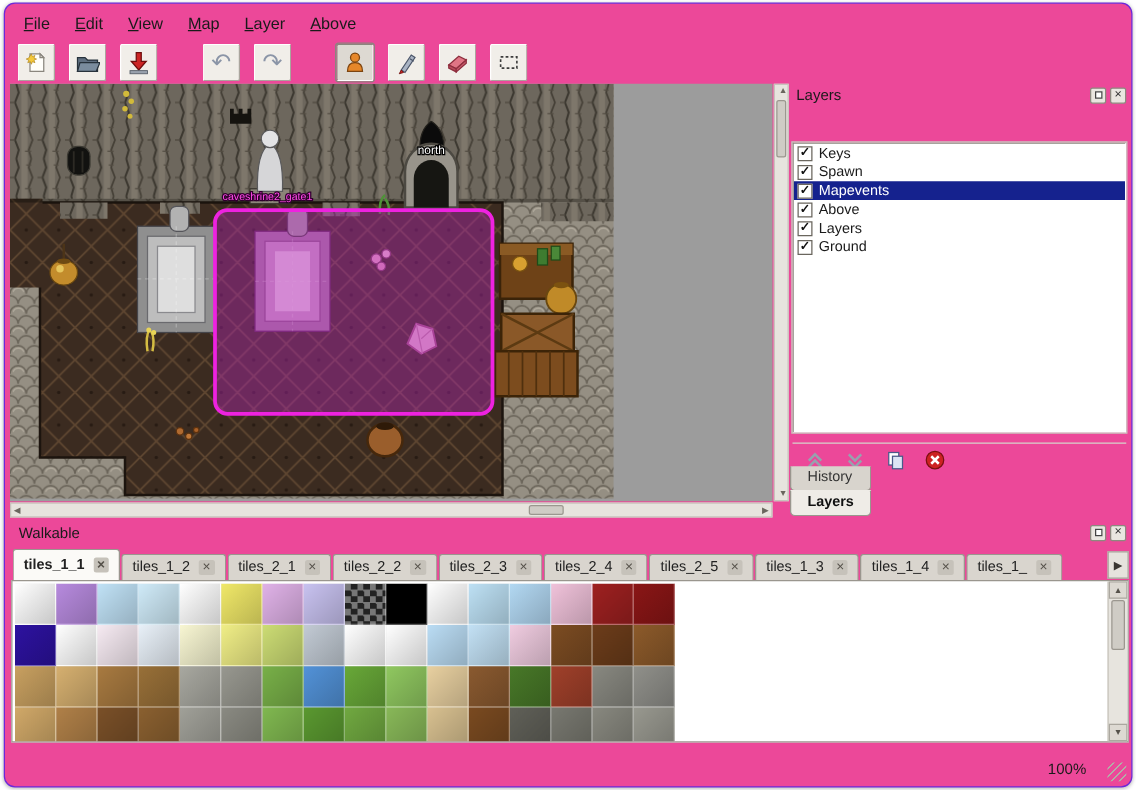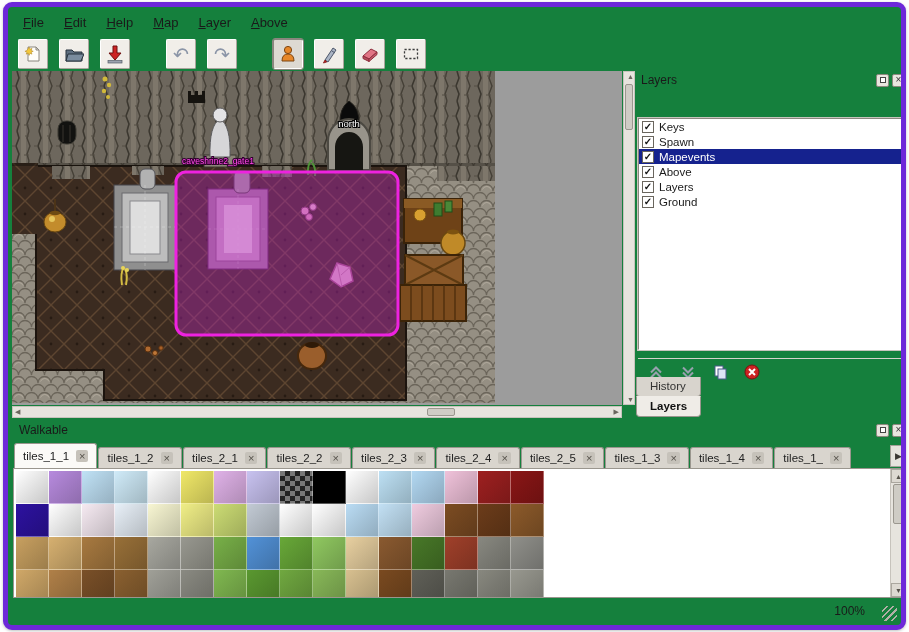--- a/index.html
+++ b/index.html
@@ -1,19 +1,19 @@
 <!DOCTYPE html>
 <html><head>
 <meta charset="utf-8">
 <style>
   * { box-sizing: border-box; margin: 0; padding: 0; }
   html,body { width:909px; height:632px; overflow:hidden; background:#fff;
     font-family:"Liberation Sans", sans-serif; color:#1a1a1a; }
   .window { position:absolute; left:3px; top:2px; width:903px; height:628px;
-    border:5px solid #6d28d9; border-radius:9px; background:#15803d; overflow:hidden;
+    border:1px solid #6d28d9; border-radius:9px; background:#ec4899; overflow:hidden;
     box-shadow:0 1px 3px rgba(0,0,0,.25); }
 
   
   .menubar { position:absolute; left:6px; top:4px; height:22px; display:flex; gap:2px; align-items:center; }
   .menu-item { display:inline-block; padding:3px 9px; font-size:13px; cursor:default; }
   .menu-item::first-letter { text-decoration: underline; }
 
   
   .toolbar { position:absolute; left:10px; top:30px; height:34px; display:flex; align-items:center; gap:11px; }
   .tbtn { width:30px; height:30px; display:flex; align-items:center; justify-content:center;
@@ -62,21 +62,21 @@
 
   .dock-tabs { position:absolute; left:0px; bottom:0px; display:flex;flex-direction:column; }
   .dock-tab { padding:3px 13px 4px; font-size:11.5px; background:#d8d4cd; border:1px solid #9a968e; border-top:none; border-radius:0 0 4px 4px; margin-right:2px; color:#333; }
   .dock-tab.active { background:#efece7; font-weight:bold; color:#111; border-top:1px solid #efece7; margin-top:-1px; }
 
   
   .tilesets-panel { position:absolute; left:4px; top:414px; width:896px; height:184px; }
   .ts-title { position:absolute; left:0; top:0; right:0; height:18px; display:flex; align-items:center; justify-content:space-between; padding:0 3px 0 7px; font-size:12px; }
   .ts-tabs { position:absolute; left:2px; top:22px; right:20px; height:25px; display:flex; align-items:flex-end; overflow:hidden; }
   .ts-tab { height:21px; padding:0 8px; background:#d9d5ce; border:1px solid #9a968e; border-bottom:none; border-radius:3px 3px 0 0; font-size:11.5px; display:flex; align-items:center; gap:7px; margin-right:1px; white-space:nowrap; color:#222; }
-  .ts-tab.active { height:25px; background:#fbfaf7; }
+  .ts-tab.active { height:25px; background:#fbfaf7;font-weight:bold; }
   .tab-close { font-size:11px; color:#55514a; background:#c6c2ba; border-radius:2px; padding:0 3px; line-height:12px; }
   .ts-scrollright { position:absolute; right:1px; top:24px; width:17px; height:22px; background:#e6e3dd; border:1px solid #a5a199; display:flex; align-items:center; justify-content:center; font-size:9px; color:#3a3732; }
   .ts-viewport { position:absolute; left:1px; top:47px; right:1px; height:130px; background:#fff; border:1px solid #9a968e; overflow:hidden; }
   .tiles-grid { position:absolute; left:2px; top:2px; display:grid; grid-template-columns:repeat(16,33px); grid-auto-rows:33px; }
   .tile { width:33px; height:33px; border-right:1px solid rgba(255,255,255,.35); border-bottom:1px solid rgba(255,255,255,.35); }
   .ts-vscroll { position:absolute; right:0; top:0; bottom:0; width:16px; background:#e7e4de; border-left:1px solid #c7c3bc; }
   .ts-vscroll .thumb { left:2px; right:2px; width:auto; top:15px; height:40px; }
   .vs-arrow { position:absolute; left:0; right:0; height:14px; background:#ddd9d2; border:1px solid #aba79f; text-align:center; font-size:7px; color:#55514a; line-height:13px; }
 
   
@@ -86,21 +86,21 @@
     background:repeating-linear-gradient(135deg, transparent 0 3px, #b3afa7 3px 4.5px); }
 </style>
 </head>
 <body>
 
 <div class="window">
 
   <div class="menubar">
     <span class="menu-item">File</span>
     <span class="menu-item">Edit</span>
-    <span class="menu-item">Help</span>
+    <span class="menu-item">View</span>
     <span class="menu-item">Map</span>
     <span class="menu-item">Layer</span>
     <span class="menu-item">Above</span>
   </div>
 
   <div class="toolbar">
     <div class="tbtn">
       <svg width="20" height="20">
         <path d="M5 3 h8 l3 3 v11 h-11 z" fill="#fffefa" stroke="#8a867e"></path>
         <path d="M13 3 l3 3 h-3 z" fill="#e2ded4" stroke="#8a867e"></path>

